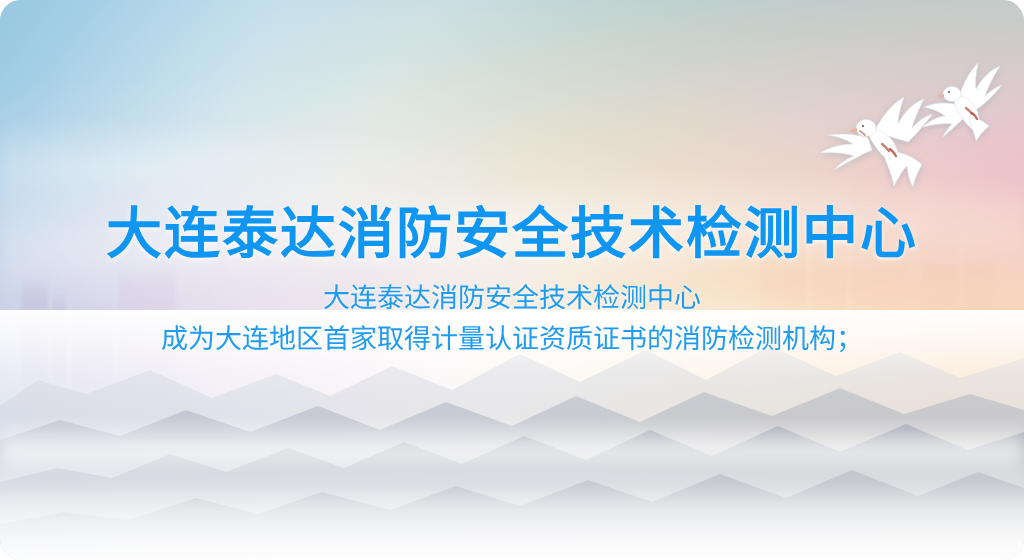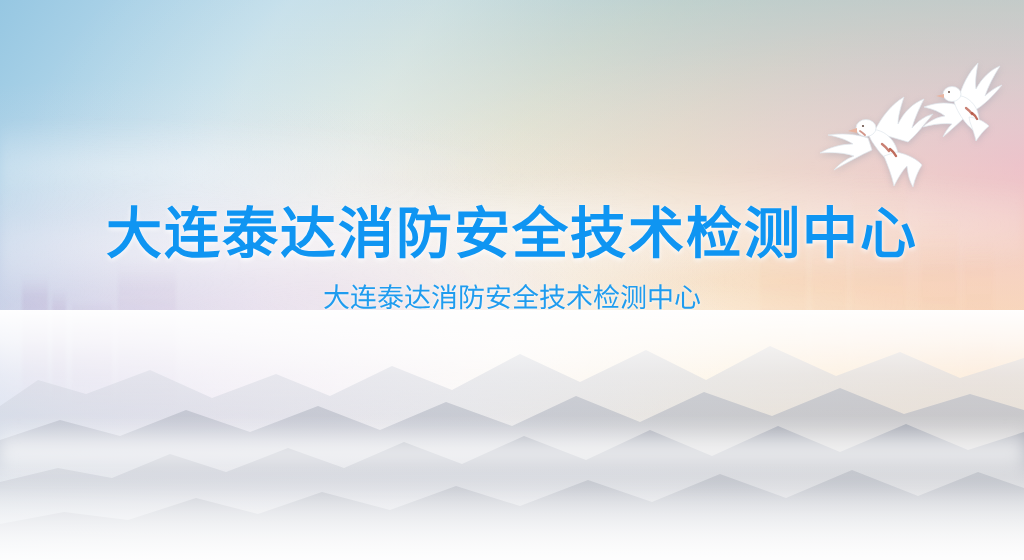--- a/index.html
+++ b/index.html
@@ -11,20 +11,21 @@
   body {
     font-family: "Liberation Sans", "DejaVu Sans", sans-serif;
   }
 
   .banner {
     position: relative;
     width: 1024px;
     height: 560px;
     overflow: hidden;
     background: #eef3f7;
+    border-radius: 21px;
     -webkit-font-smoothing: antialiased;
   }
 
   
   .bg-layer {
     position: absolute;
     inset: 0;
     pointer-events: none;
   }
 
@@ -328,16 +329,17 @@
       </svg>
     </div>
   </div>
 
   <div class="content">
 
     <h1 class="headline">大连泰达消防安全技术检测中心</h1>
 
     <div class="subcopy">
       <div class="line">大连泰达消防安全技术检测中心</div>
+      <div class="line">成为大连地区首家取得计量认证资质证书的消防检测机构；</div>
     </div>
 
   </div>
 </div>
 
 </body></html>

